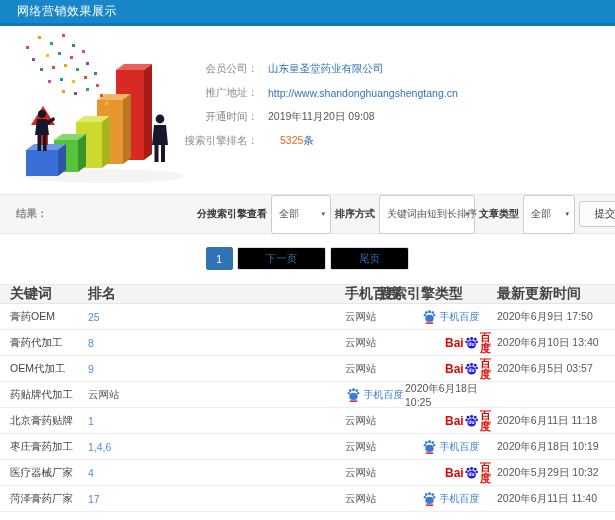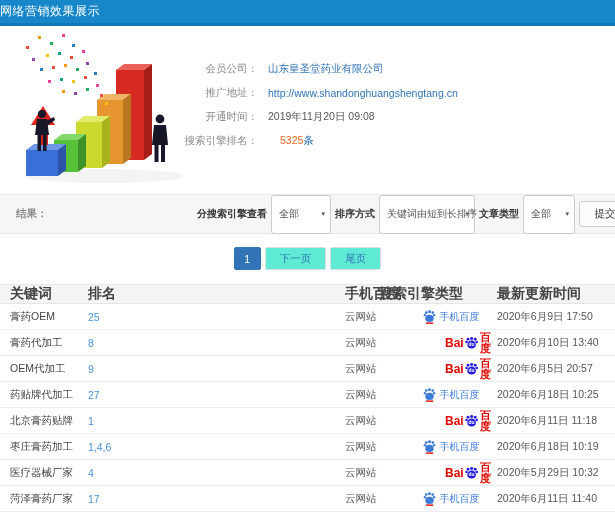--- a/index.html
+++ b/index.html
@@ -1,21 +1,21 @@
 <!DOCTYPE html>
 <html style="--topbar: #1787c9; --topbar-edge: #0f79b7; --link: #3173b4; --rank: #4a90d9; --orange: #f2641e; --baidu-red: #e10601; --baidu-blue: #2319dc; --mobile-blue: #3a7ad9; --bar-gray: #f6f6f6;"><head>
 <meta charset="utf-8">
 <style>
   * { margin:0; padding:0; box-sizing:border-box; }
   html,body { width:615px; height:520px; overflow:hidden; background:#fff;
     font-family:"Liberation Sans", sans-serif; }
 
   
   .topbar { height:26px; background:var(--topbar); border-bottom:3px solid var(--topbar-edge);
-    display:flex; align-items:center; }
+    display:flex; align-items:center; padding-left:17px; }
   .topbar-title { color:#fff; font-size:12px; letter-spacing:.5px; }
 
   
   .info { position:relative; height:166px;margin-left:12px; }
   .illus { position:absolute; left:0; top:2px; }
   .fields { position:absolute; left:0; top:31px; width:615px; }
   .field-row { display:flex; align-items:center; height:24px; font-size:10.5px; }
   .field-label { width:246px; text-align:right; color:#8a8a8a; }
   .field-value { margin-left:10px; color:#555; }
   .field-value a, .lnk { color:var(--link); text-decoration:none; cursor:pointer; }
@@ -36,22 +36,22 @@
   .sel-1 { width:60px; } .sel-2 { width:96px; } .sel-3 { width:52px; }
   .caret { position:absolute; right:5px; top:50%; transform:translateY(-50%);
     font-size:7px; color:#555; }
   .submit-btn { height:26px; width:52px; background:#fcfcfc; border:1px solid #ccc;
     border-radius:3px; font-size:10.5px; color:#333; cursor:pointer; flex:0 0 auto;
     font-family:"Liberation Sans", sans-serif; }
 
   
   .pager { display:flex; justify-content:center; gap:4px; margin:13px 0 14px; }
   .pg-btn { height:23px; display:flex; align-items:center; justify-content:center;
-    border:1px solid #ddd; border-radius:2px; background:#5eead4; color:var(--link);
-    font-size:10.5px; padding:0 14px; cursor:pointer; }
+    border:1px solid #ddd; border-radius:2px; background:#000000; color:var(--link);
+    font-size:10.5px; padding:0 28px; cursor:pointer; }
   .pg-btn.active { background:var(--link); border-color:var(--link); color:#fff;
     width:27px; padding:0; }
 
   
   .grid-row { display:grid; grid-template-columns:78px 257px 60px 92px 1fr;
     padding-left:10px; align-items:center; }
   .thead { height:20px; background:#f4f4f4; border-top:1px solid #e8e8e8;
     border-bottom:1px solid #e5e5e5; font-size:14px; font-weight:bold; color:#444; }
   .trow { height:26px; border-bottom:1px solid #ededed; font-size:10.5px; }
   .c-kw { color:#444; }
@@ -273,26 +273,25 @@
               <circle cx="18.5" cy="4.2" r="2.6"></circle>
     <circle cx="2.7" cy="9" r="2.3"></circle>
               <circle cx="21.3" cy="9" r="2.3"></circle>
     <path d="M12 6.5 C6.5 6.5 4.2 11.5 4.2 14.8 C4.2 18.8 7.6 21 12 21 C16.4 21 19.8 18.8 19.8 14.8 C19.8 11.5 17.5 6.5 12 6.5 Z"></path>
   </g>
   <text x="12" y="17.2" font-size="9" fill="#fff" text-anchor="middle" font-weight="bold" font-family="Liberation Sans, sans-serif">du</text>
 </svg>
           <b class="bd-red bd-cn">百度</b>
         </span>
       </span>
-    <span class="c-upd">2020年6月5日 20:57</span>
+    <span class="c-upd">2020年6月5日 03:57</span>
   </div>
 
   <div class="grid-row trow">
     <span class="c-kw">药贴牌代加工</span>
-    <span class="c-rank">27</span>
     <span class="c-rt">云网站</span>
     <span class="c-eng">
         <span class="mb-wrap">
           <svg width="13" height="14" viewBox="0 0 16 17">
   <g fill="#3a7ad9">
     <circle cx="4" cy="3" r="1.7"></circle>
               <circle cx="8" cy="2.1" r="1.8"></circle>
               <circle cx="12" cy="3" r="1.7"></circle>
     <circle cx="2.3" cy="6.2" r="1.5"></circle>
               <circle cx="13.7" cy="6.2" r="1.5"></circle>

